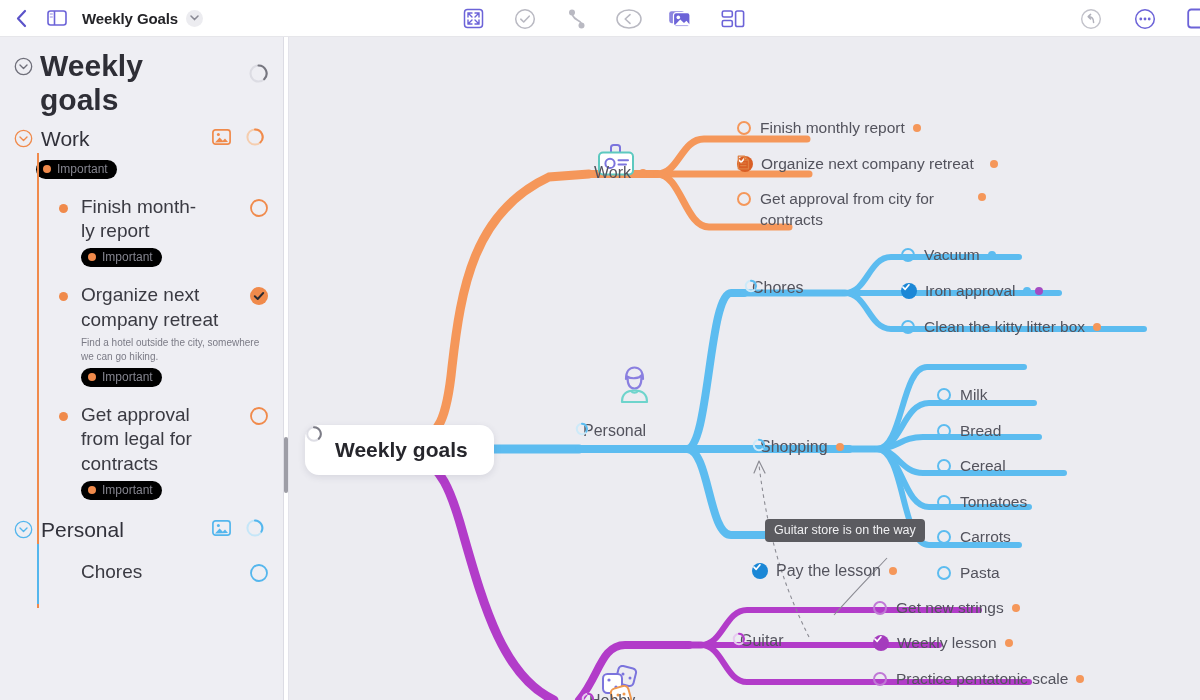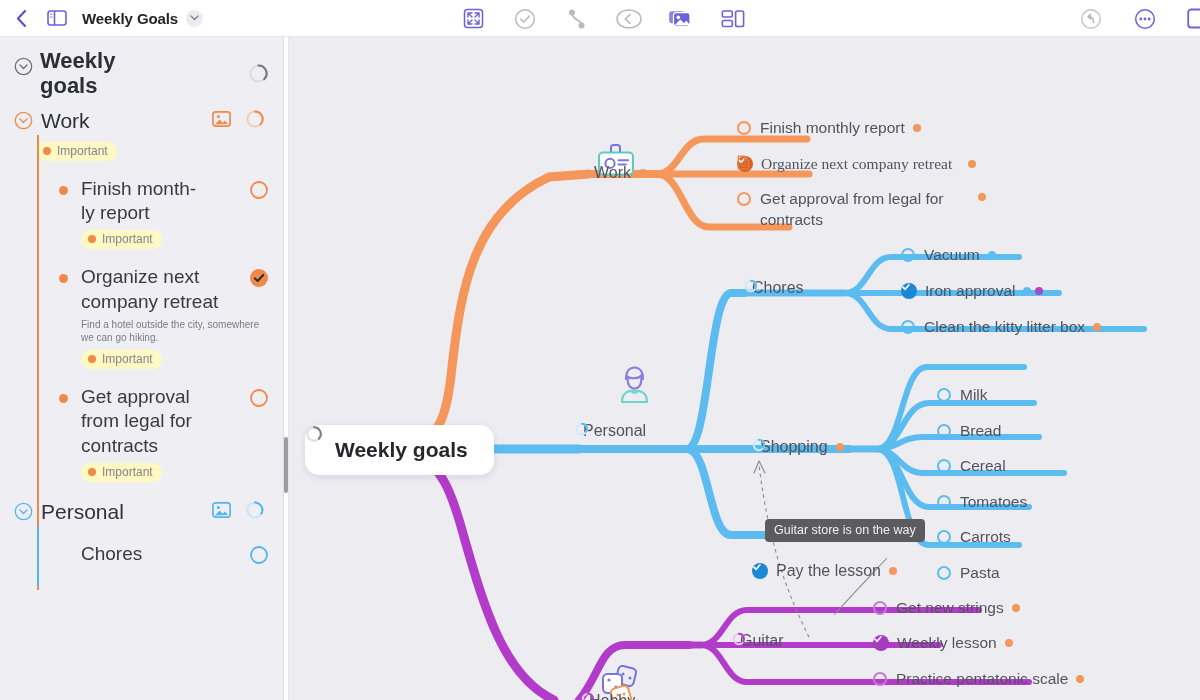--- a/index.html
+++ b/index.html
@@ -60,37 +60,37 @@
     position: absolute; left: 284px; top: 437px; width: 4px; height: 56px;
     background: #9d9da6; border-radius: 3px;
   }
 
   .sb-root { display: flex; align-items: flex-start; margin-top: 12px; }
   .ring-btn {
     width: 19px; height: 19px; flex: 0 0 19px; margin-top: 8px;
     display: flex; align-items: center; justify-content: center; cursor: pointer;
   }
   .sb-root-title {
-    font-size: 22px; font-weight: bold; color: #2e2e36; line-height: 1.13;
+    font-size: 30px; font-weight: bold; color: #2e2e36; line-height: 1.13;
     margin-left: 7px; max-width: 170px;
   }
   .sb-root-prog { margin-left: auto; margin-top: 14px; }
 
   .sb-group { position: relative; margin-top: 10px; }
   .sb-group-head { display: flex; align-items: center; }
   .sb-group-title { font-size: 21px; color: #31313a; margin-left: 8px; }
   .sb-group-icons { margin-left: auto; display: flex; align-items: center; gap: 14px; padding-right: 4px; }
   .sb-rail {
     position: absolute; left: 23px; top: 26px; bottom: 6px; width: 2px;
   }
   .sb-children { padding-left: 45px; padding-top: 4px; }
 
   .tag {
     display: inline-flex; align-items: center; gap: 6px;
-    background: #fef9c3; border-radius: 10px; padding: 2px 9px 3px 7px;
+    background: #000000; border-radius: 10px; padding: 2px 9px 3px 7px;
     font-size: 12px; color: #84848e; margin-top: 5px;
   }
   .tag .dot { width: 8px; height: 8px; border-radius: 50%; }
 
   .sb-task { position: relative; margin-top: 16px; padding-left: 22px; }
   .sb-task .bullet {
     position: absolute; left: 0; top: 9px; width: 9px; height: 9px;
     border-radius: 50%;
   }
   .sb-task-row { display: flex; align-items: flex-start; }
@@ -453,41 +453,41 @@
       <span class="label b2">Work</span>
       <span class="dot-tag" style="background:#f5975a;"></span>
     </div>
 
     <div class="node" style="left:448px; top:82px;">
       <span class="circ" style="border-color:#f5975a;"></span>
       <span class="label">Finish monthly report</span>
       <span class="dot-tag" style="background:#f5975a;"></span>
     </div>
 
-    <div class="node" style="left:448px; top:118px;font-family:Liberation Serif, serif;">
+    <div class="node" style="left:448px; top:118px;">
       <span class="chk-f" style="background:#d95f26;">
         <svg width="10" height="10" viewBox="0 0 10 10">
             <polyline points="2,5.2 4.2,7.3 8,2.8" fill="none" stroke="#fff" stroke-width="1.7" stroke-linecap="round" stroke-linejoin="round"></polyline>
           </svg>
       </span>
       <span class="label">Organize next company retreat</span>
       <span style="margin-left:8px; display:flex;">
         <svg width="13" height="15" viewBox="0 0 13 15">
           <path d="M1.3 1.2 h6.2 l4 4 v8.6 h-10.2 Z" fill="none" stroke="#e08040" stroke-width="1.3" stroke-linejoin="round"></path>
           <path d="M7.5 1.2 v4 h4" fill="none" stroke="#e08040" stroke-width="1.3" stroke-linejoin="round"></path>
           <line x1="3.6" y1="8" x2="9" y2="8" stroke="#e08040" stroke-width="1.2" stroke-linecap="round"></line>
           <line x1="3.6" y1="10.6" x2="9" y2="10.6" stroke="#e08040" stroke-width="1.2" stroke-linecap="round"></line>
         </svg>
       </span>
       <span class="dot-tag" style="background:#f5975a;"></span>
     </div>
 
     <div class="node" style="left:448px; top:152px; align-items:flex-start;">
       <span class="circ" style="border-color:#f5975a; margin-top:3px;"></span>
-      <span class="label" style="white-space:normal; width:230px; line-height:1.35;"><span>Get approval from legal for</span><br><span>contracts</span></span>
+      <span class="label" style="white-space:normal; width:230px; line-height:1.35;"><span>Get approval from city for</span><br><span>contracts</span></span>
       <span class="dot-tag" style="background:#f5975a; margin-top:4px; margin-left:-12px;"></span>
     </div>
 
     <div class="branch-icon" style="left:325px; top:326px;">
       <svg width="40" height="42" viewBox="0 0 40 42">
         <path d="M12 16 C12 8, 16 4.5, 20.5 4.5 C25 4.5, 29 8, 29 16" fill="none" stroke="#8a7fe0" stroke-width="2.2" stroke-linecap="round"></path>
         <path d="M13 13.5 C17 16, 25 16, 28 12" fill="none" stroke="#8a7fe0" stroke-width="2.2" stroke-linecap="round"></path>
         <path d="M13.5 14 C13.5 22, 16.5 25.5, 20.5 25.5 C24.5 25.5, 27.5 22, 27.5 14" fill="none" stroke="#8a7fe0" stroke-width="2.2" stroke-linecap="round"></path>
         <path d="M8 39 C8 31, 13 27.5, 20.5 27.5 C28 27.5, 33 31, 33 39 Z" fill="none" stroke="#6ed4cc" stroke-width="2.2" stroke-linejoin="round"></path>
         <path d="M17 28 C18.6 30.4, 22.4 30.4, 24 28" fill="none" stroke="#6ed4cc" stroke-width="2"></path>

